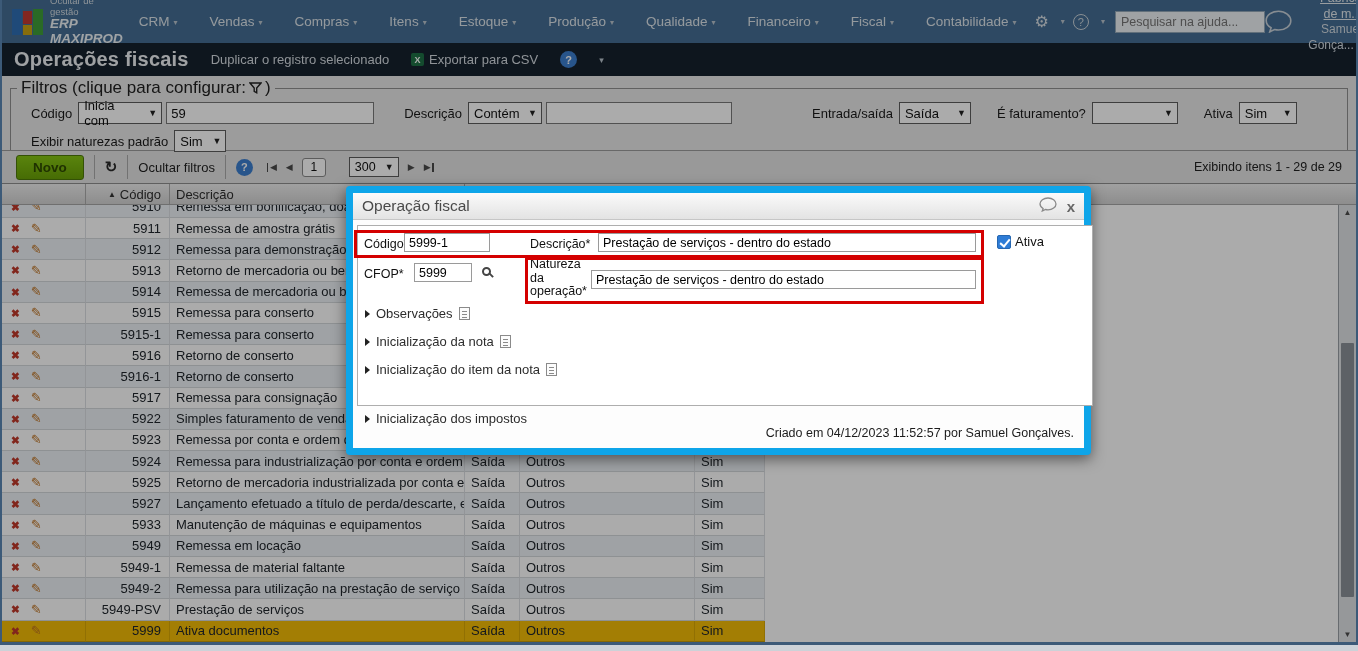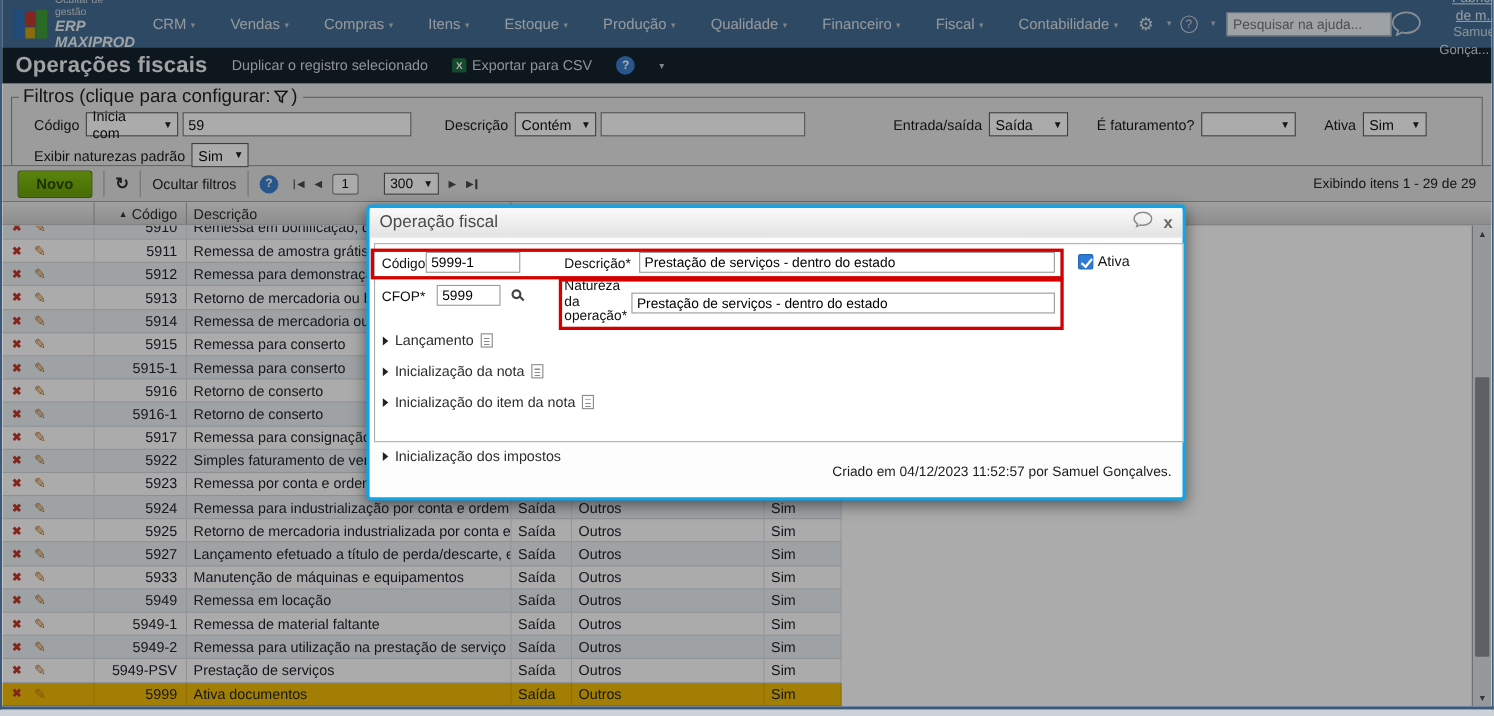--- a/index.html
+++ b/index.html
@@ -107,22 +107,22 @@
   .clip .g-row { margin-top:-8.2px; }
   .vscroll { position:absolute; right:0; top:21px; width:18px; height:437px; background:#e0e3e6; border-left:1px solid #9aa0a6; }
   .vs-arrow { position:absolute; left:0; width:100%; text-align:center; font-size:8px; color:#4c4c4c; cursor:pointer; }
   .vs-up { top:3px; } .vs-down { bottom:3px; }
   .vs-thumb { position:absolute; left:2px; right:2px; top:138px; height:254px; background:#8b9199; border-radius:1px; cursor:pointer; }
 
   
   .dim { position:absolute; inset:0; background:rgba(0,0,0,0.33); z-index:40; }
 
   
-  .modal { position:absolute; left:331px; top:186px; width:745px; height:269px; background:#fdfdfd;
-           border:3px solid #0ea5e9; border-radius:4px; box-shadow:0 4px 14px rgba(0,0,0,0.5); z-index:60; }
+  .modal { position:absolute; left:344px; top:186px; width:745px; height:269px; background:#fdfdfd;
+           border:7px solid #0ea5e9; border-radius:4px; box-shadow:0 4px 14px rgba(0,0,0,0.5); z-index:60; }
   .m-head { height:27px; background:linear-gradient(#fafafa,#e3e3e3); border-bottom:1px solid #c6c6c6;
             border-radius:4px 4px 0 0; display:flex; align-items:center; padding:0 9px; }
   .m-title { font-size:15.5px; color:#4a4a4a; }
   .m-head-icons { margin-left:auto; display:flex; align-items:center; gap:10px; }
   .m-close { font-size:15px; font-weight:bold; color:#666; cursor:pointer; line-height:1; }
   .m-box { position:absolute; left:4px; top:32px; width:736px; height:181px; border:1px solid #aeaeae; background:#fff; }
   .m-lab { position:absolute; font-size:12.5px; color:#111; }
   .m-inp { position:absolute; background:#fff; border:1px solid #9a9a9a; height:19px; font-size:12.5px;
            color:#000; padding:0 4px; font-family:"Liberation Sans",sans-serif; }
   .mag { display:inline-block; width:9px; height:9px; border:2px solid #444; border-radius:50%; position:relative; }
@@ -595,21 +595,21 @@
         <span>Natureza</span><br>
         <span>da</span><br>
         <span>operação*</span>
       </span>
       <input class="m-inp" style="left: 233px; top: 44px; width: 385px;" value="Prestação de serviços - dentro do estado">
 
       <div>
 
           <div class="m-section" style="top: 80px;">
             <span class="tri"></span>
-            <span>Lançamento</span>
+            <span>Observações</span>
             <span class="note-icon shown"></span>
           </div>
 
           <div class="m-section" style="top: 108px; align-items: center;">
             <span class="tri"></span>
             <span>Inicialização da nota</span>
             <span class="note-icon shown"></span>
           </div>
 
           <div class="m-section" style="top: 136px;">

